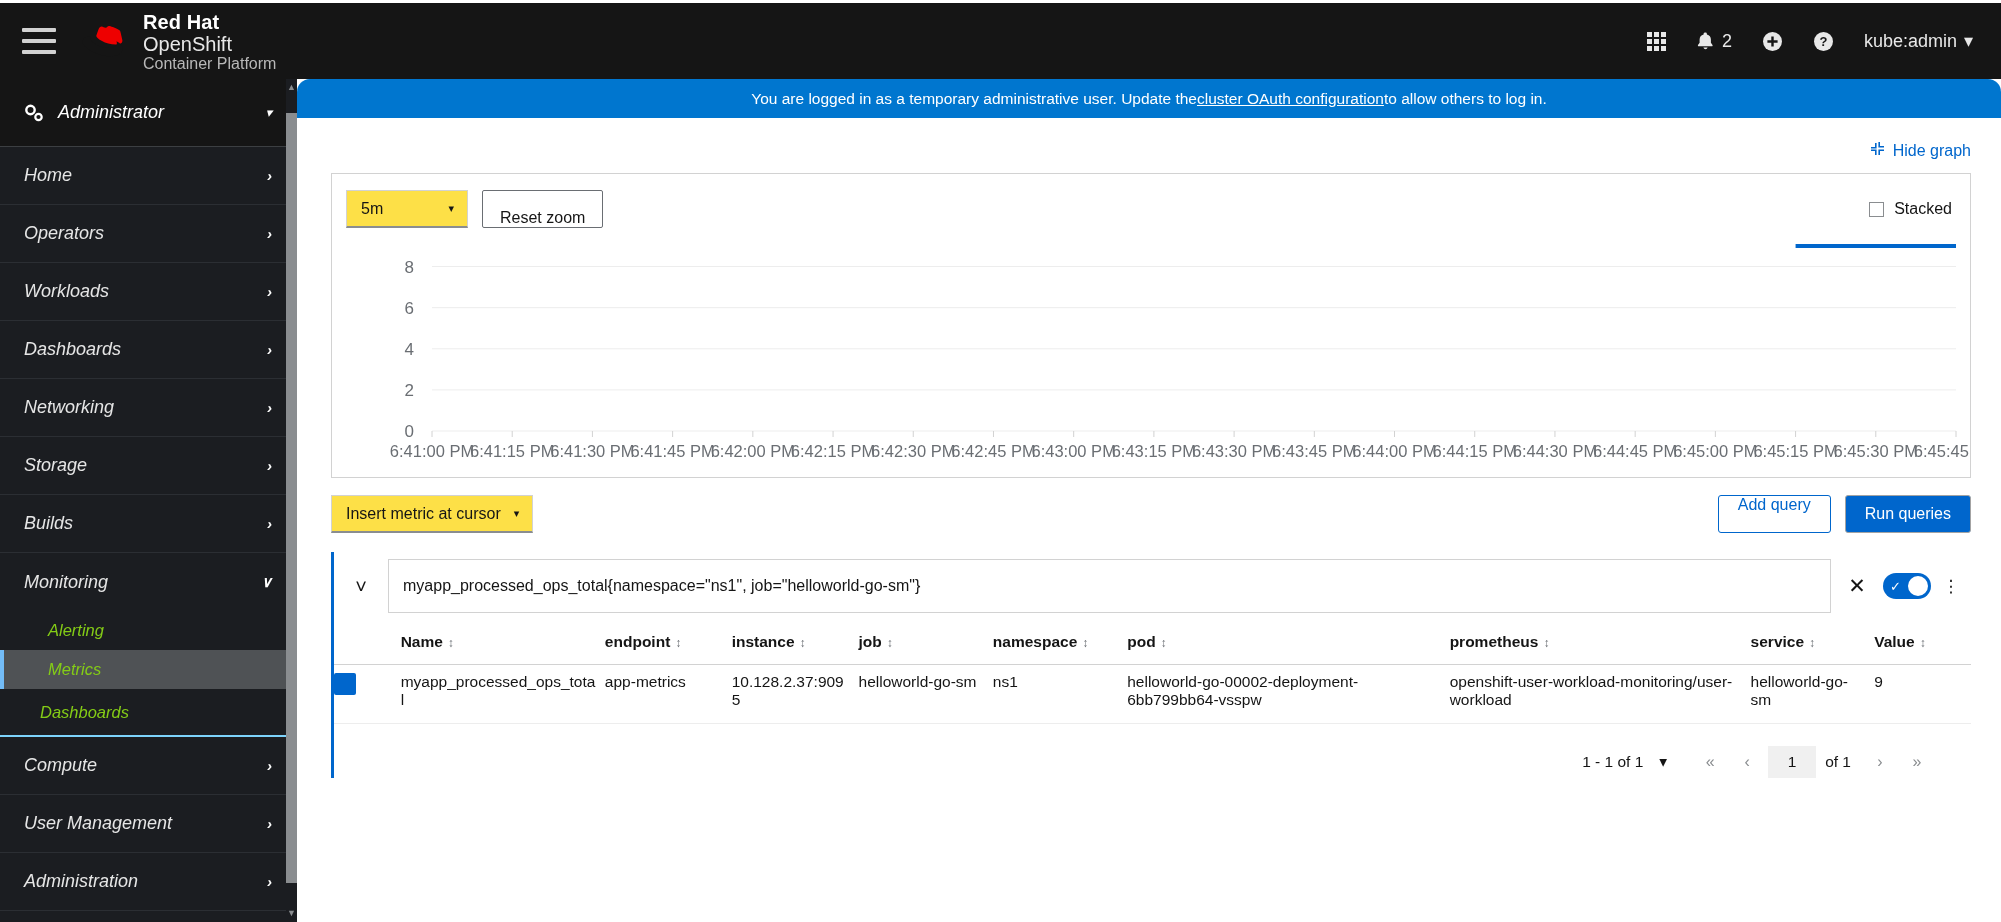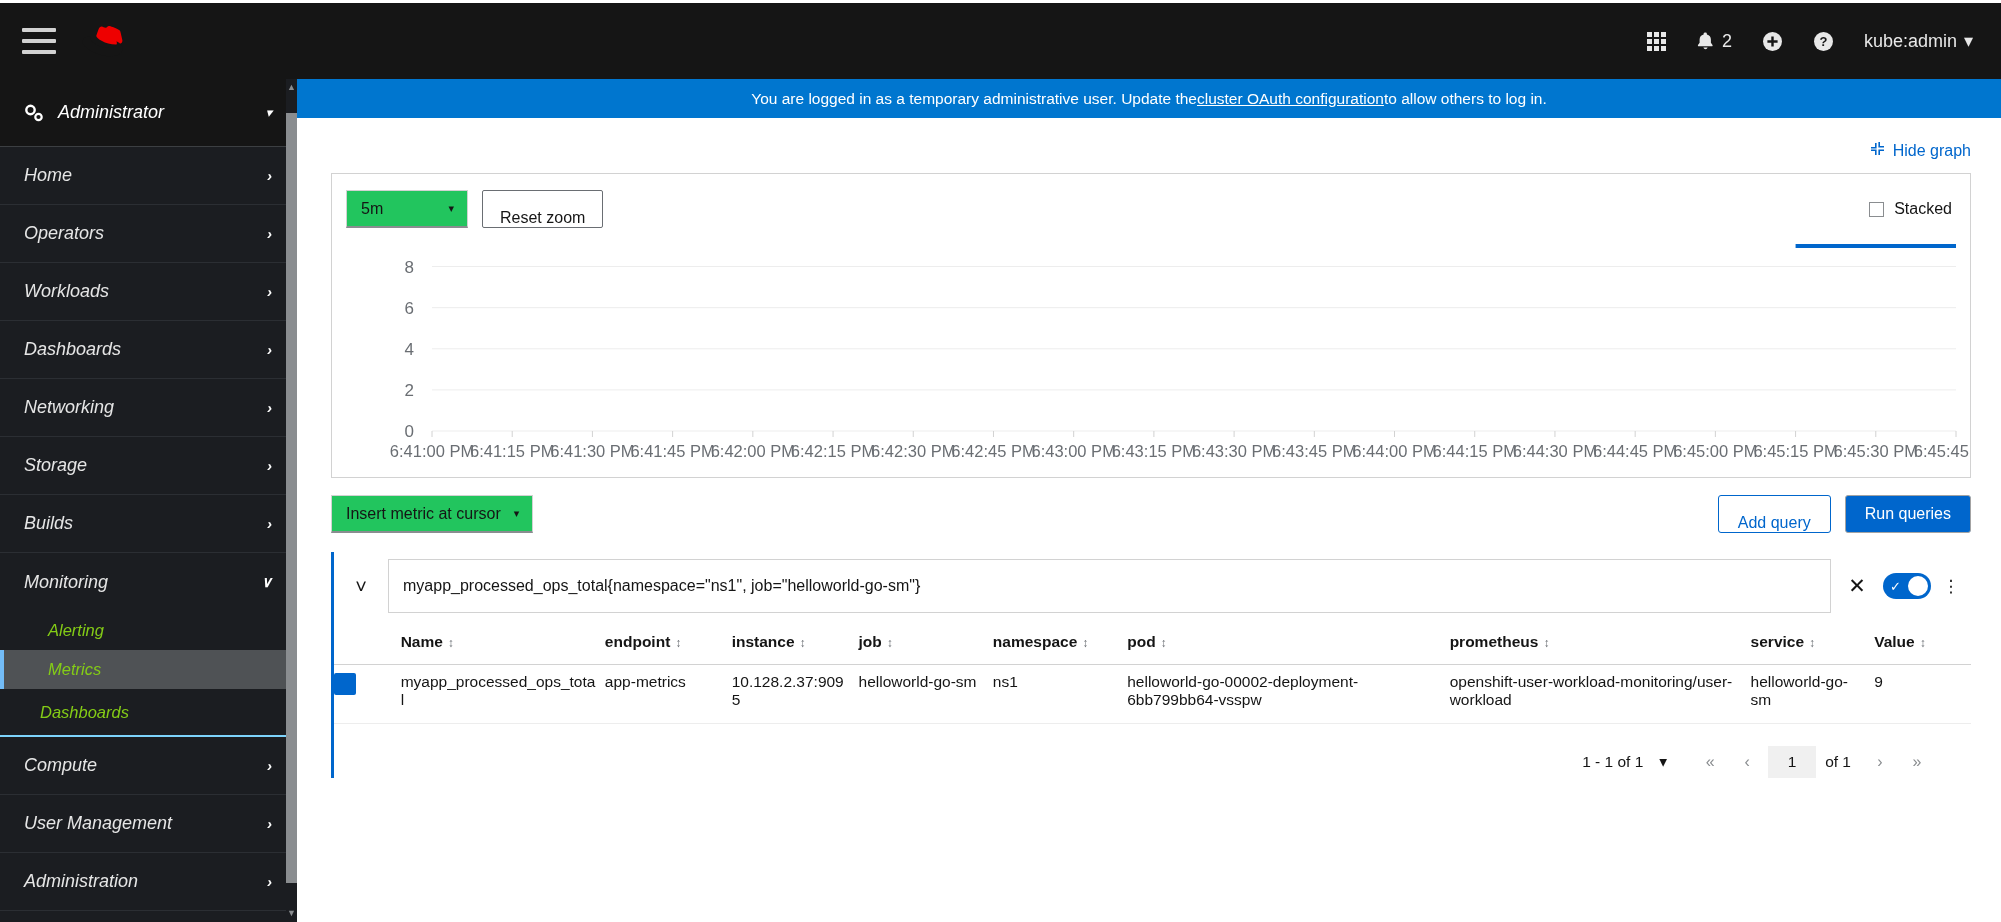--- a/index.html
+++ b/index.html
@@ -71,40 +71,40 @@
     background: #1b1d21;
   }
   .sb-thumb { position: absolute; top: 34px; left: 0; width: 11px; height: 770px;
               background: #8a8d90; }
   .sb-arrow { position: absolute; left: 1px; width: 9px; height: 9px; color: #8a8d90;
               font-size: 9px; text-align: center; line-height: 9px; }
 
   
   .content {
     position: absolute; top: 79px; left: 297px; width: 1704px; height: 843px;
-    background: #fff; overflow: hidden;
+    background: #fff; overflow: hidden; border-radius: 13px;
   }
   .banner {
     height: 39px; background: #0076cf; color: #fff; font-size: 15.5px;
     display: flex; align-items: center; justify-content: center;
   }
   .banner a { color: #fff; text-decoration: underline; }
 
   .hide-graph-row { display: flex; justify-content: flex-end; padding: 23px 30px 0 0; }
   .hide-graph { color: #0066cc; font-size: 16px; cursor: pointer;
                 display: flex; align-items: center; gap: 8px; }
 
   .graph-card {
     margin: 13px 30px 0 34px; border: 1px solid #d2d2d2; background: #fff;
     height: 305px; position: relative;
   }
   .graph-toolbar { display: flex; align-items: center; padding: 16px 18px 0 14px; }
   .sel {
     height: 38px; min-width: 122px; border: 1px solid #d2d2d2;
-    border-bottom: 2px solid #8a8d90; background: #22c55e;
+    border-bottom: 2px solid #8a8d90; background: #fde047;
     display: flex; align-items: center; padding: 0 0 0 14px;
     font-size: 16px; color: #151515; cursor: pointer;
   }
   .sel .caret { margin-left: auto; padding: 0 13px; font-size: 11px; color: #151515; }
   .btn {
     height: 38px; padding: 0 17px; border: 1px solid #6a6e73; background: #fff;
     font-size: 16px; color: #151515; cursor: pointer; border-radius: 2px;
     margin-left: 14px; display: flex; align-items: flex-end;
   }
   .stacked-box { margin-left: auto; display: flex; align-items: center;
@@ -112,21 +112,21 @@
   .cbox { width: 15px; height: 15px; border: 1px solid #8a8d90; background: #fff; }
 
   .plot { position: absolute; left: 0; top: 62px; width: 100%; height: 243px; }
 
   
   .qrow { display: flex; align-items: center; margin: 17px 30px 0 34px; }
   .qrow .sel { min-width: 178px; }
   .qrow-right { margin-left: auto; display: flex; gap: 14px; }
   .btn-sec { height: 38px; padding: 0 19px; border: 1px solid #0066cc; background: #fff;
              color: #0066cc; font-size: 16px; border-radius: 3px; cursor: pointer;
-             display: flex; align-items: flex-end; }
+             display: flex; align-items: flex-start; }
   .btn-pri { height: 38px; padding: 0 19px; border: 1px solid #a3a3a3; background: #0066cc;
              color: #fff; font-size: 16px; border-radius: 3px; cursor: pointer;
              display: flex; align-items: center; }
 
   
   .qpanel { margin: 19px 30px 0 34px; border-left: 3px solid #0066cc; }
   .qhead { display: flex; align-items: center; height: 68px; }
   .qchev { width: 54px; text-align: center; font-size: 20px; color: #151515; cursor: pointer; }
   .qinput {
     flex: 1; height: 54px; border: 1px solid #d2d2d2; background: #fff;
@@ -175,20 +175,25 @@
       <span></span>
       <span></span>
   </div>
   <div class="brand">
     <div class="rh-hat">
       <svg width="52" height="38" viewBox="0 0 52 38">
         <path d="M14 22c-1 0-2.5.3-2.5 1.6 0 .6.2 1.3.4 2l.3 1.2c.1.5.2 1 .2 1.4 0 1.7-1.8 2.7-4 2.7-4.7 0-8.4-2.8-8.4-4.4 0-.2 0-.5.1-.7l1-4.5c.1-.5.2-1.1.2-1.6 0-1.9-1.6-1.9-3.1-2" fill="none"></path>
         <path d="M30 16.5c2.6 0 6.4-.5 6.4-3.7 0-.2 0-.5-.1-.8l-1.5-6.8C34.4 3 34.1 2.3 31.3 1 29.1-.1 24.3-2 22.9-2c-1.3 0-1.7 1.7-3.3 1.7-1.5 0-2.6-1.3-4-1.3-1.4 0-2.3.9-3 2.8 0 0-2 5.5-2.2 6.3-.1.2-.1.3-.1.5 0 2.2 8.9 8.5 19.7 8.5" transform="translate(8,6)" fill="#e00"></path>
         <path d="M38.5 19.2c.4 1.7.4 1.9.4 2.1 0 2.9-3.3 4.6-7.7 4.6-9.9 0-18.6-5.8-18.6-9.7 0-.5.1-1.1.3-1.6C9.1 14.8 4.5 15.4 4.5 19.4c0 6.6 15.7 14.8 28.2 14.8 9.5 0 11.9-4.3 11.9-7.7 0-2.7-2.3-5.7-6.1-7.3" fill="#151515"></path>
       </svg>
+    </div>
+    <div class="brand-text">
+      <div class="brand-l1">Red Hat</div>
+      <div class="brand-l2">OpenShift</div>
+      <div class="brand-l3">Container Platform</div>
     </div>
   </div>
 
   <div class="masthead-right">
     <div class="mh-icon">
       <span class="grid-icon">
           <i></i>
           <i></i>
           <i></i>
           <i></i>

